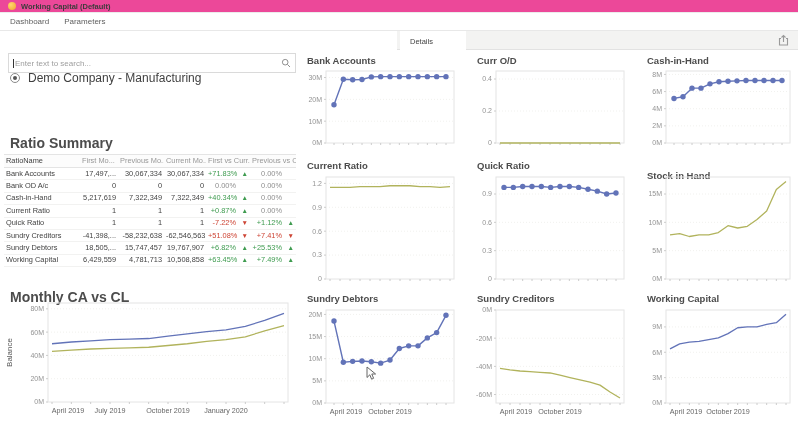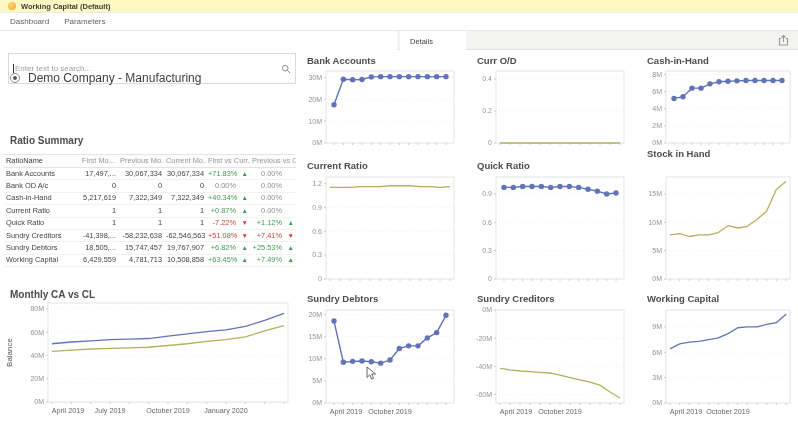--- a/index.html
+++ b/index.html
@@ -1,43 +1,43 @@
 <!DOCTYPE html>
 <html><head>
 <meta charset="utf-8">
 <style>
   html,body{margin:0;padding:0;}
   body{width:798px;height:422px;position:relative;overflow:hidden;background:#fff;
        font-family:"Liberation Sans",sans-serif;color:#444;-webkit-font-smoothing:antialiased;}
   .titlebar{position:absolute;left:0;top:0;width:798px;height:13px;display:flex;align-items:center;
-            gap:5px;padding-left:8px;border-bottom:1px solid #ececec;box-sizing:border-box;background:#fef9c3;}
+            gap:5px;padding-left:8px;border-bottom:1px solid #ececec;box-sizing:border-box;background:#ec4899;}
   .app-icon{width:8px;height:8px;border-radius:50%;background:radial-gradient(circle at 35% 35%,#ffd76e,#f0a32f);flex:0 0 auto;}
   .win-title{font-size:7.5px;font-weight:bold;color:#3c3c3c;}
   .menubar{position:absolute;left:0;top:13px;width:798px;height:18px;display:flex;align-items:center;
            padding-left:10px;gap:15px;border-bottom:1px solid #e8e8e8;box-sizing:border-box;background:#fff;}
   .menu-item{font-size:8px;color:#5f5f5f;cursor:default;}
   .hdrstrip{position:absolute;left:0;top:31px;width:798px;height:19px;}
   .hdr-left{position:absolute;left:0;top:0;width:397px;height:19px;background:#fff;display:flex;align-items:center;}
   .hdr-left .caption{font-size:8px;color:#555;margin-left:8px;}
   .hdr-right{position:absolute;left:397px;top:0;width:401px;height:19px;background:#f3f3f2;
              border-bottom:1px solid #e2e2e2;box-sizing:border-box;}
   .details-tab{position:absolute;left:3px;top:0;width:66px;height:20px;background:#fff;z-index:2;
                display:flex;align-items:center;padding-left:10px;font-size:7.5px;color:#454545;box-sizing:border-box;}
   .export-btn{position:absolute;top:3px;width:13px;height:13px;cursor:pointer;}
   .export-btn svg{display:block;}
   
-  .searchbox{position:absolute;left:8px;top:53px;width:288px;height:31px;border:1px solid #dadada;
+  .searchbox{position:absolute;left:8px;top:53px;width:288px;height:20px;border:1px solid #dadada;
              box-sizing:border-box;display:flex;align-items:center;padding:0 4px;background:#fff;}
   .caret{width:1px;height:9px;background:#333;margin-right:1px;}
   .placeholder{font-size:8px;color:#9e9e9e;flex:1;}
   .tree-item{position:absolute;left:10px;top:71px;display:flex;align-items:center;gap:8px;}
   .radio{width:8px;height:8px;border:1px solid #8a8a8a;border-radius:50%;display:flex;align-items:center;justify-content:center;}
   .radio .dot{width:4px;height:4px;border-radius:50%;background:#555;}
   .tree-label{font-size:12px;color:#3f3f3f;}
-  .section-title{font-size:10px;font-weight:bold;color:#4c4c4c;}
+  .section-title{font-size:14px;font-weight:bold;color:#4c4c4c;}
   #ratio-title{position:absolute;left:10px;top:135px;}
   .ratio-table{position:absolute;left:4px;top:154px;width:292px;font-size:7.4px;}
   .trow{display:grid;grid-template-columns:76px 38px 46px 42px 44px 46px;align-items:center;
         height:12.4px;border-bottom:1px solid #f2f2f1;box-sizing:border-box;}
   .thead{height:14px;background:#fcfcfc;border-top:1px solid #e4e4e4;border-bottom:1px solid #e4e4e4;color:#979797;}
   .tc{padding:0 2px;overflow:hidden;white-space:nowrap;text-align:right;line-height:12px;}
   .tc0{text-align:left;color:#3f3f3f;}
   .thead .tc{text-align:left;}
   .pc{display:flex;justify-content:flex-end;align-items:center;gap:3px;}
   .glyph{width:9px;font-size:6.5px;text-align:right;line-height:12px;}
@@ -434,21 +434,21 @@
         <circle cx="69.33333333333333" cy="13.444444444444452" r="2.7" fill="#6273b8"></circle>
         <circle cx="78.66666666666667" cy="14.388888888888902" r="2.7" fill="#6273b8"></circle>
         <circle cx="88" cy="13.444444444444452" r="2.7" fill="#6273b8"></circle>
         <circle cx="97.33333333333334" cy="13.444444444444452" r="2.7" fill="#6273b8"></circle>
         <circle cx="106.66666666666666" cy="14.388888888888902" r="2.7" fill="#6273b8"></circle>
         <circle cx="116" cy="16.277777777777786" r="2.7" fill="#6273b8"></circle>
         <circle cx="125.33333333333334" cy="18.16666666666667" r="2.7" fill="#6273b8"></circle>
         <circle cx="134.66666666666666" cy="21.000000000000007" r="2.7" fill="#6273b8"></circle>
         <circle cx="144" cy="20.055555555555557" r="2.7" fill="#6273b8"></circle>
       </svg></div>
-  <div class="chart-title" style="left:347px;top:98px;">Stock in Hand</div>
+  <div class="chart-title" style="left:347px;top:120px;">Stock in Hand</div>
   <div class="chart-box" style="left:342px;top:123px;width:154px;height:110px;"><svg width="154" height="110">
         <rect x="24" y="4" width="124" height="102" fill="none" stroke="#e4e4e4"></rect>
         <line x1="22" y1="106" x2="24" y2="106" stroke="#cccccc"></line>
         <text x="20" y="108.4" text-anchor="end" font-size="7" fill="#949494">0M</text>
         <line x1="24" y1="77.66666666666667" x2="148" y2="77.66666666666667" stroke="#f1f1ee" stroke-dasharray="1,2"></line>
         <line x1="22" y1="77.66666666666667" x2="24" y2="77.66666666666667" stroke="#cccccc"></line>
         <text x="20" y="80.06666666666668" text-anchor="end" font-size="7" fill="#949494">5M</text>
         <line x1="24" y1="49.33333333333333" x2="148" y2="49.33333333333333" stroke="#f1f1ee" stroke-dasharray="1,2"></line>
         <line x1="22" y1="49.33333333333333" x2="24" y2="49.33333333333333" stroke="#cccccc"></line>
         <text x="20" y="51.73333333333333" text-anchor="end" font-size="7" fill="#949494">10M</text>

